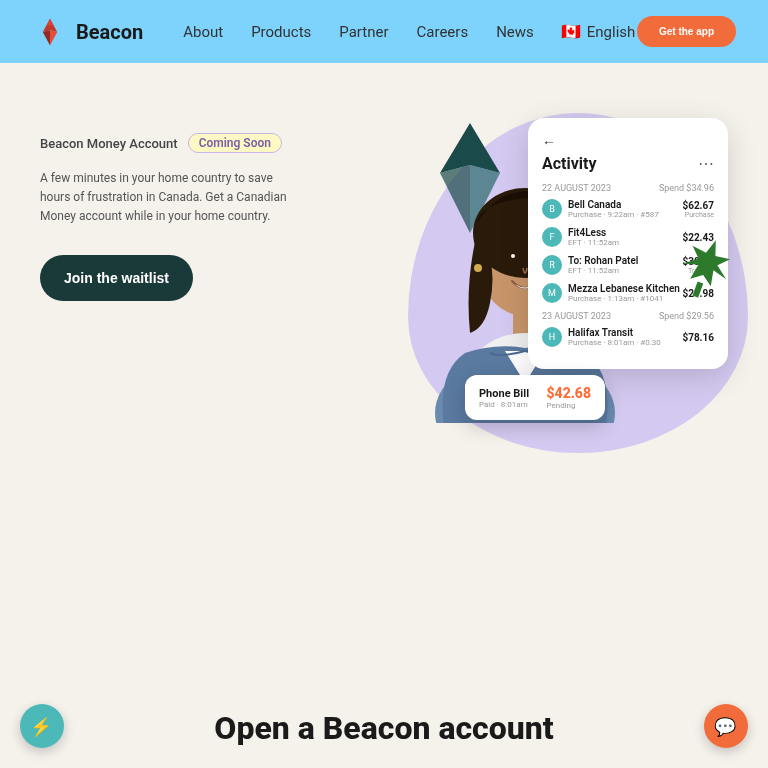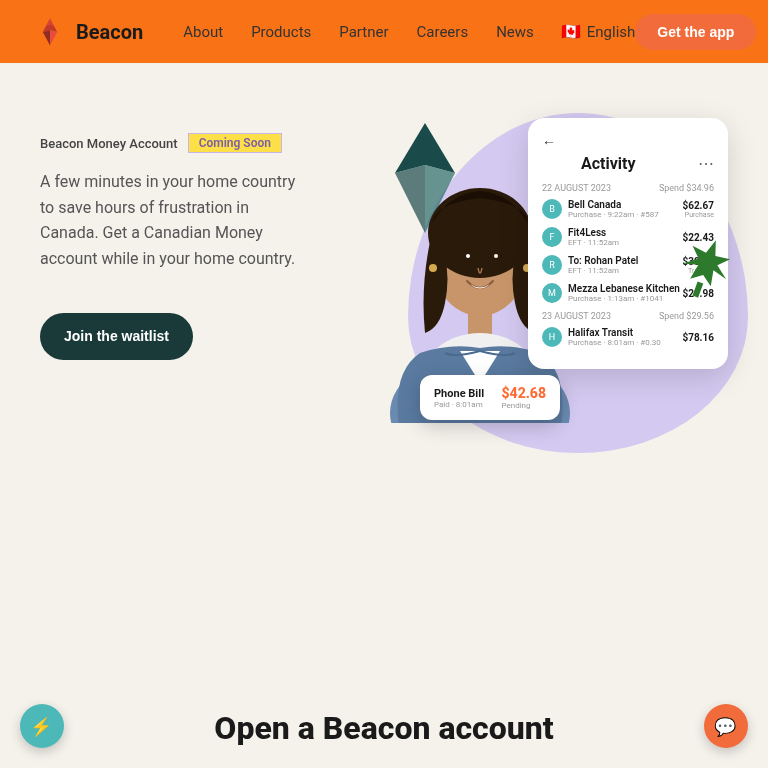--- a/index.html
+++ b/index.html
@@ -11,21 +11,21 @@
       overflow: hidden;
       position: relative;
     }
 
     
     .navbar {
       display: flex;
       align-items: center;
       padding: 0 32px;
       height: 63px;
-      background: #f97316;
+      background: #7dd3fc;
       position: relative;
       z-index: 10;
     }
     .logo {
       display: flex;
       align-items: center;
       gap: 8px;
       margin-right: 40px;
       text-decoration: none;
     }
@@ -58,71 +58,72 @@
       color: #333;
       cursor: pointer;
     }
     .flag-emoji { font-size: 16px; }
     .get-app-btn {
       background: #f26b3a;
       color: white;
       border: none;
       border-radius: 24px;
       padding: 10px 22px;
-      font-size: 14px;
+      font-size: 10px;
       font-weight: 600;
       cursor: pointer;
       white-space: nowrap;
     }
 
     
     .hero {
       display: flex;
       position: relative;
       padding: 40px 40px 0 40px;
       height: calc(768px - 63px - 80px);
       overflow: hidden;
+      gap: 45px;
     }
     .hero-left {
       flex: 0 0 300px;
       padding-top: 30px;
       z-index: 2;
     }
     .hero-label {
       display: flex;
       align-items: center;
       gap: 10px;
       margin-bottom: 16px;
     }
     .hero-label-text {
       font-size: 13px;
       color: #444;
       font-weight: 500;
     }
     .coming-soon-badge {
-      background: #fde047;
+      background: #fef9c3;
       color: #7b5ea7;
       border: 1px solid #c9b5e8;
-      border-radius: 0;
+      border-radius: 10px;
       padding: 2px 10px;
       font-size: 12px;
       font-weight: 600;
     }
     .hero-title {
       font-size: 42px;
       font-weight: 800;
       color: #1a1a1a;
       line-height: 1.15;
       margin-bottom: 20px;
     }
     .hero-desc {
-      font-size: 16px;
+      font-size: 12px;
       color: #555;
       line-height: 1.6;
-      margin-bottom: 42px;
+      margin-bottom: 28px;
       max-width: 260px;
     }
     .waitlist-btn {
       background: #1a3a3a;
       color: white;
       border: none;
       border-radius: 28px;
       padding: 14px 24px;
       font-size: 14px;
       font-weight: 600;
@@ -183,21 +184,20 @@
     .card-title-row {
       display: flex;
       align-items: center;
       justify-content: space-between;
       margin-bottom: 10px;
     }
     .card-title {
       font-size: 16px;
       font-weight: 700;
       color: #1a1a1a;
-      margin-left: 39px;
     }
     .card-menu-icon {
       font-size: 16px;
       color: #666;
     }
     .date-header {
       font-size: 9px;
       color: #999;
       margin-bottom: 6px;
       display: flex;

